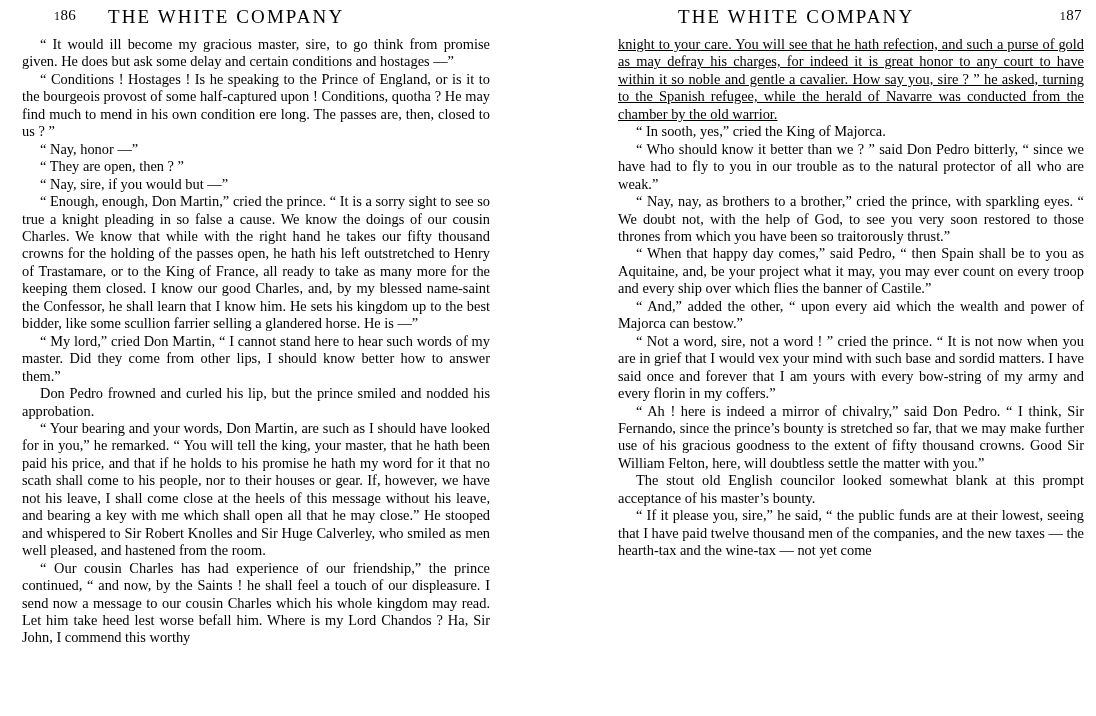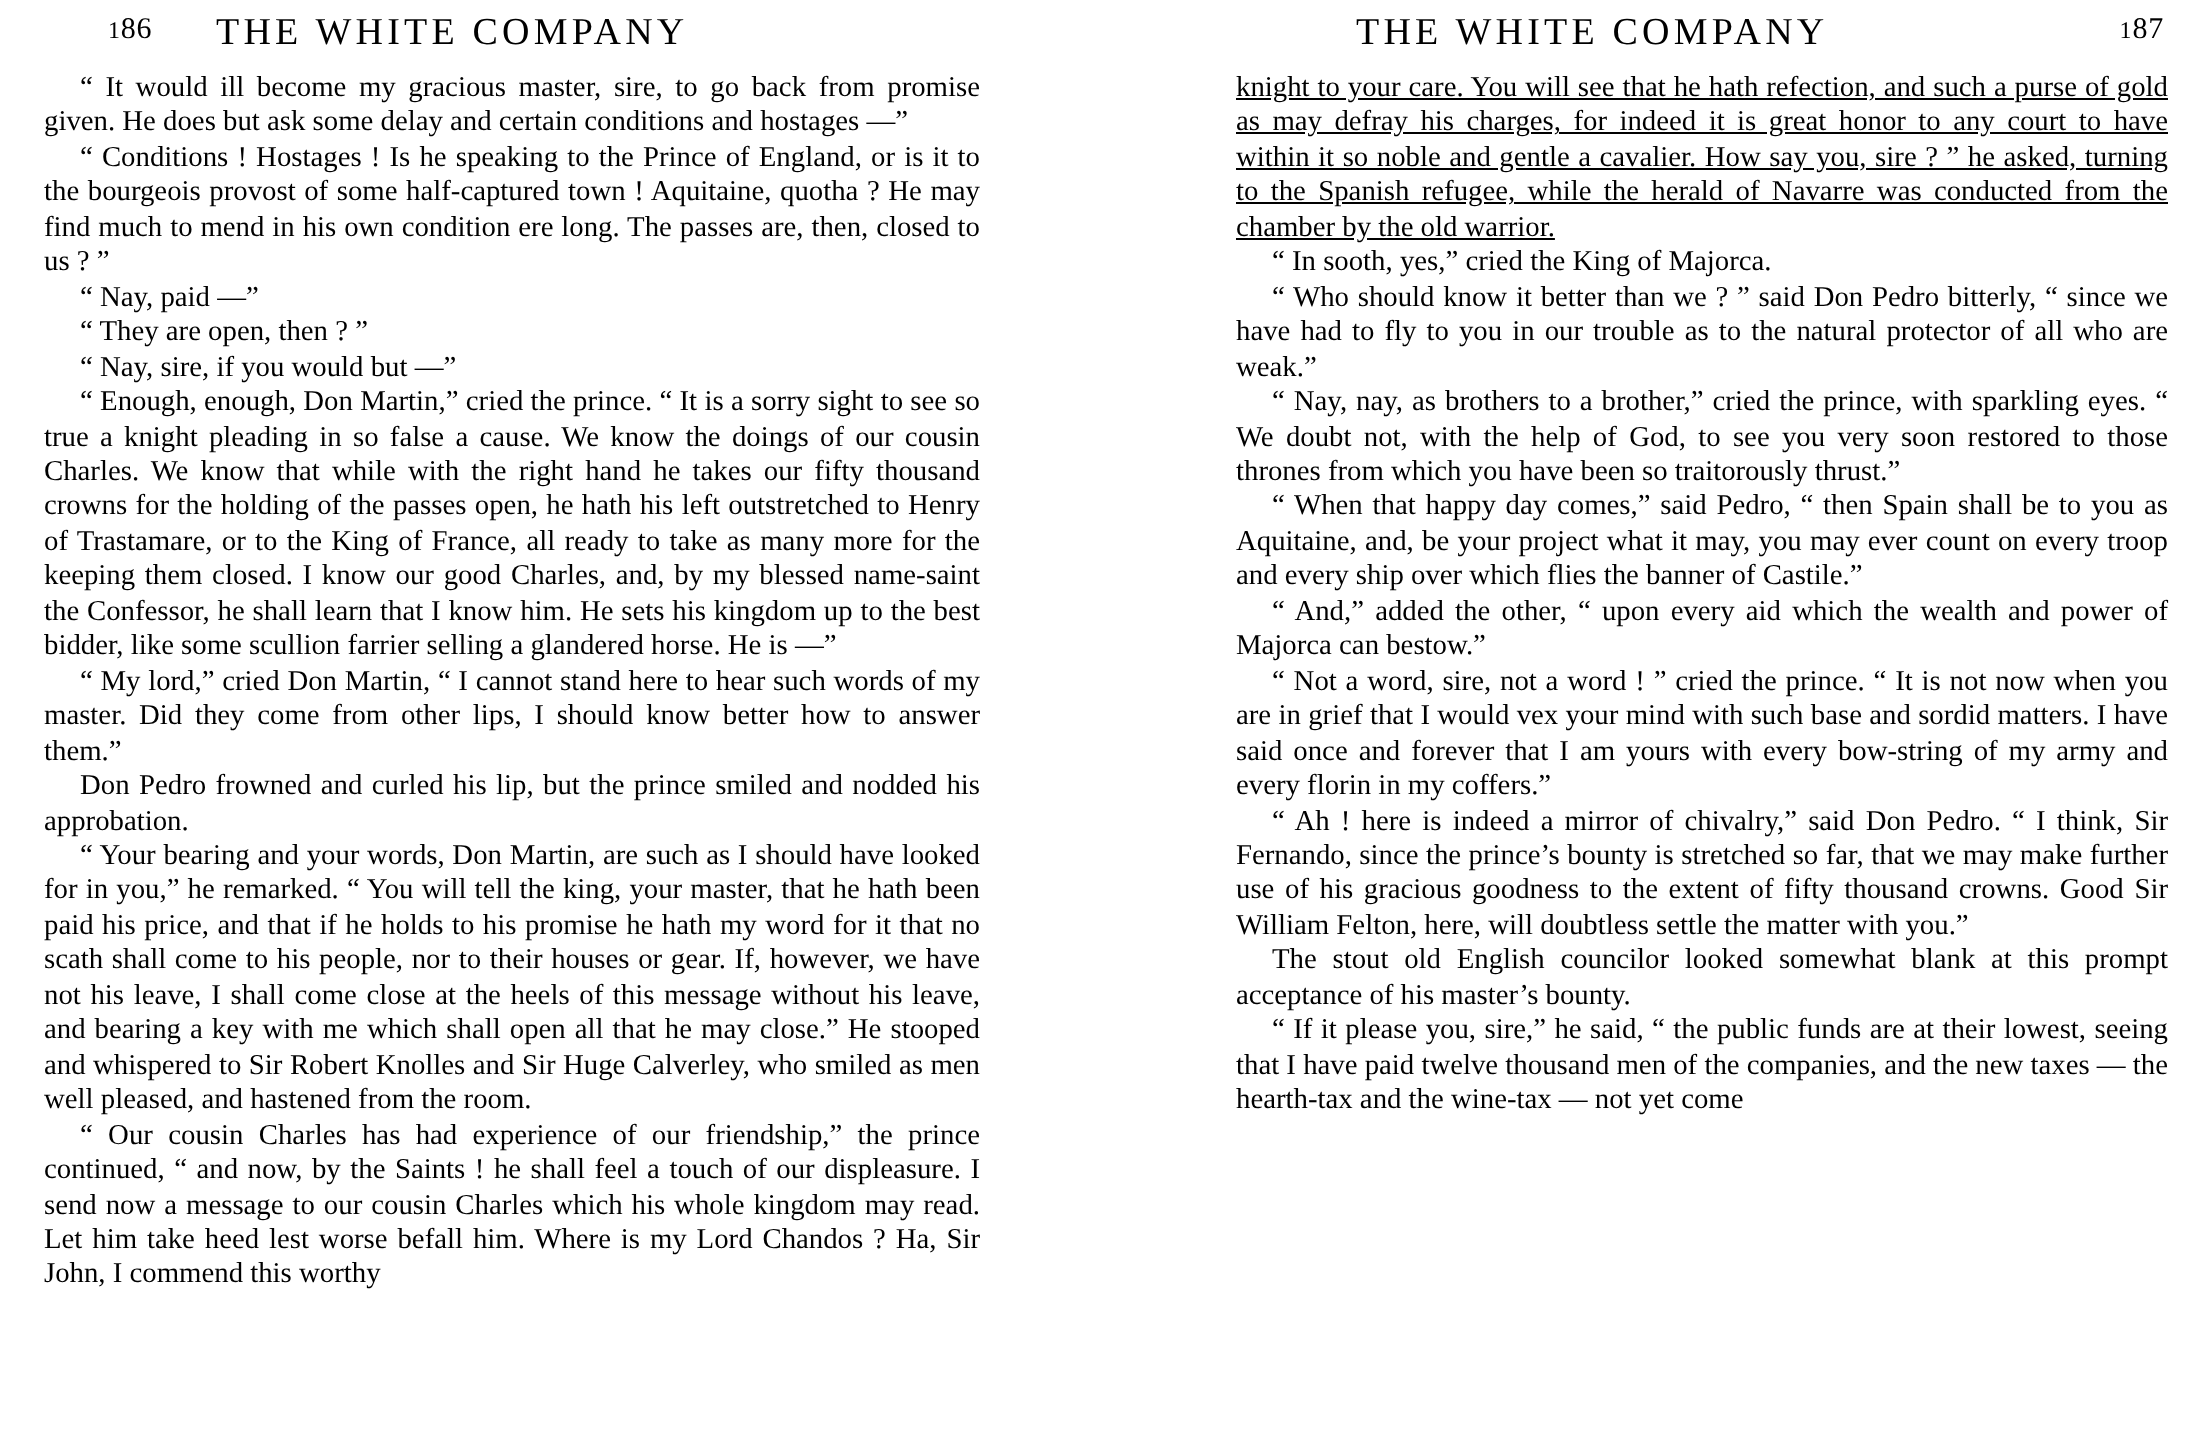--- a/index.html
+++ b/index.html
@@ -99,23 +99,23 @@
 <body>
 
 <div class="spread">
 
   <div class="page page-left">
     <div class="runhead">
       <span class="folio"><span class="osf-one">1</span><span>86</span></span>
       <span class="runhead-title">THE WHITE COMPANY</span>
     </div>
     <div class="column">
-      <p>“ It would ill become my gracious master, sire, to go back from promise given.  He does but ask some delay and certain conditions and hostages —”</p>
-      <p>“ Conditions !  Hostages !  Is he speaking to the Prince of England, or is it to the bourgeois provost of some half-captured town !  Aquitaine, quotha ?  He may find much to mend in his own condition ere long.  The passes are, then, closed to us ? ”</p>
-      <p class="short">“ Nay, paid —”</p>
+      <p>“ It would ill become my gracious master, sire, to go think from promise given.  He does but ask some delay and certain conditions and hostages —”</p>
+      <p>“ Conditions !  Hostages !  Is he speaking to the Prince of England, or is it to the bourgeois provost of some half-captured upon !  Conditions, quotha ?  He may find much to mend in his own condition ere long.  The passes are, then, closed to us ? ”</p>
+      <p class="short">“ Nay, honor —”</p>
       <p class="short">“ They are open, then ? ”</p>
       <p class="short">“ Nay, sire, if you would but —”</p>
       <p>“ Enough, enough, Don Martin,” cried the prince.  “ It is a sorry sight to see so true a knight pleading in so false a cause.  We know the doings of our cousin Charles.  We know that while with the right hand he takes our fifty thousand crowns for the holding of the passes open, he hath his left outstretched to Henry of Trastamare, or to the King of France, all ready to take as many more for the keeping them closed. I know our good Charles, and, by my blessed name-saint the Confessor, he shall learn that I know him.  He sets his kingdom up to the best bidder, like some scullion farrier selling a glandered horse.  He is —”</p>
       <p>“ My lord,” cried Don Martin, “ I cannot stand here to hear such words of my master.  Did they come from other lips, I should know better how to answer them.”</p>
       <p>Don Pedro frowned and curled his lip, but the prince smiled and nodded his approbation.</p>
       <p>“ Your bearing and your words, Don Martin, are such as I should have looked for in you,” he remarked.  “ You will tell the king, your master, that he hath been paid his price, and that if he holds to his promise he hath my word for it that no scath shall come to his people, nor to their houses or gear.  If, however, we have not his leave, I shall come close at the heels of this message without his leave, and bearing a key with me which shall open all that he may close.”  He stooped and whispered to Sir Robert Knolles and Sir Huge Calverley, who smiled as men well pleased, and hastened from the room.</p>
       <p>“ Our cousin Charles has had experience of our friendship,” the prince continued, “ and now, by the Saints ! he shall feel a touch of our displeasure.  I send now a message to our cousin Charles which his whole kingdom may read.  Let him take heed lest worse befall him. Where is my Lord Chandos ?  Ha, Sir John, I commend this worthy</p>
     </div>
   </div>
 

